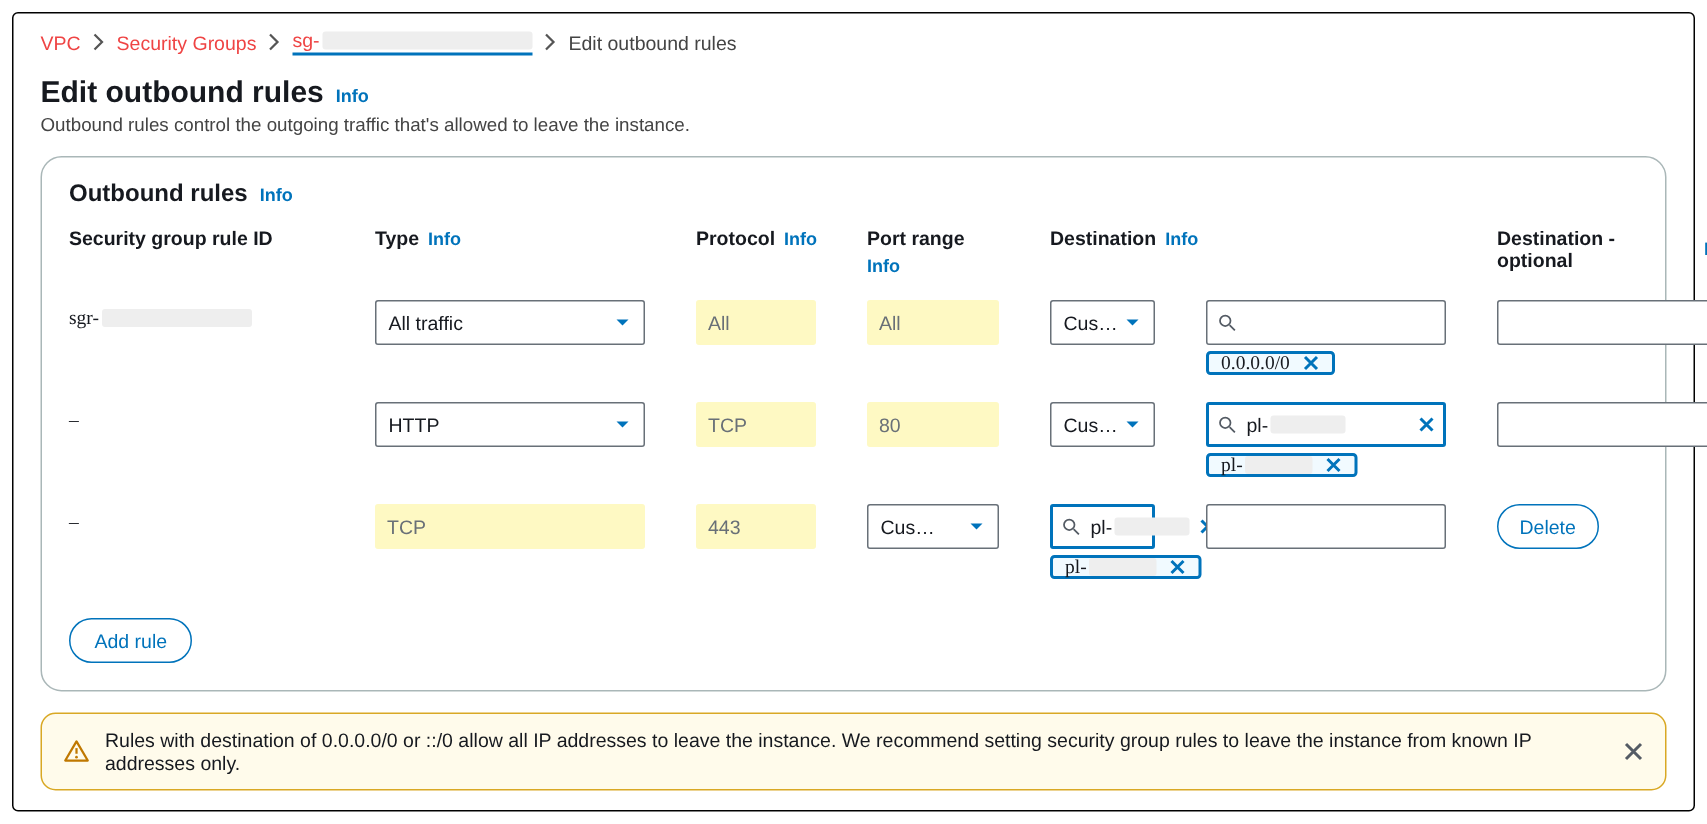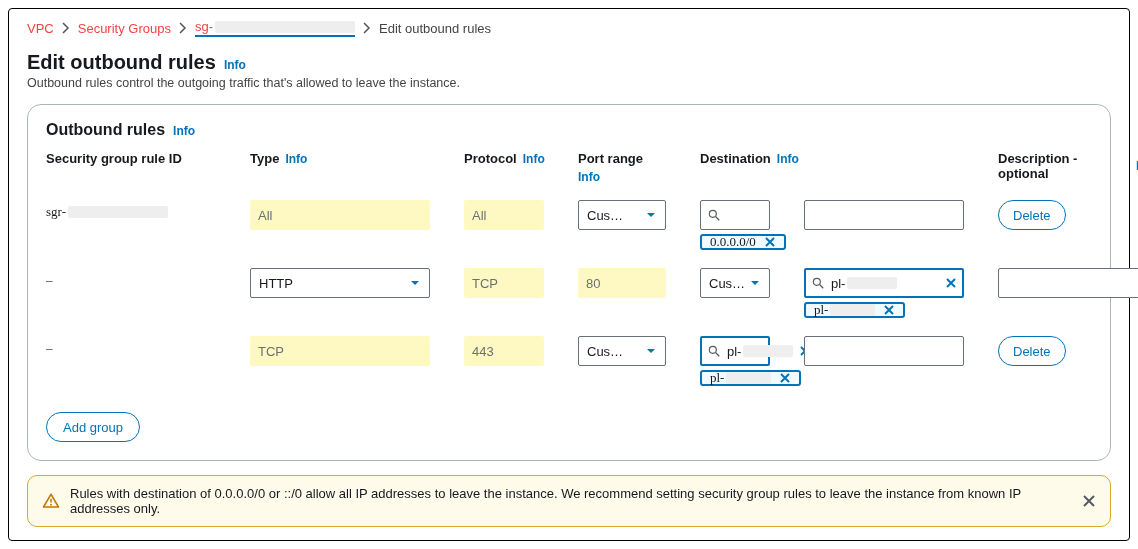--- a/index.html
+++ b/index.html
@@ -233,31 +233,39 @@
       <div class="hdr-cell" style="display:block">
         <span>Port range</span>
         <div class="sub-info">Info</div>
       </div>
       <div class="hdr-cell">
         <span>Destination</span>
         <span class="info-link">Info</span>
       </div>
       <div></div>
       <div class="hdr-cell">
-        <span>Description - optional</span>
+        <span>Destination - optional</span>
         <span class="info-link">Info</span>
       </div>
       <div></div>
     </div>
 
     <div id="rules-body">
         <div class="data-row first">
           <div class="rule-id">
             <span>sgr-</span>
             <span class="redact" style="width:100px;margin-left:2px"></span>
+          </div>
+          <div class="select">
+            <span>All traffic</span>
+            <span class="caret">
+              <svg width="12" height="12" viewBox="0 0 12 12">
+                <path d="M2 4 L6 8 L10 4 Z" fill="currentColor"></path>
+              </svg>
+            </span>
           </div>
           <div class="disabled">All</div>
           <div class="disabled">All</div>
           <div class="select">
             <span>Cus…</span>
             <span class="caret">
               <svg width="12" height="12" viewBox="0 0 12 12">
                 <path d="M2 4 L6 8 L10 4 Z" fill="currentColor"></path>
               </svg>
             </span>
@@ -368,21 +376,21 @@
                 <svg width="12" height="12" viewBox="0 0 12 12">
                   <path d="M2 2 L10 10 M10 2 L2 10" stroke="currentColor" stroke-width="2"></path>
                 </svg>
               </span>
             </div></div>
           <div><input class="input-plain" style=""></div>
           <div><button class="pill-btn" style="height: 30px; padding: 0px 14px;">Delete</button></div>
         </div>
       </div>
 
-    <button class="pill-btn add-rule">Add group</button>
+    <button class="pill-btn add-rule">Add rule</button>
   </div>
 
   <div class="alert">
     <span class="warn-icon">
       <svg width="18" height="18" viewBox="0 0 24 24">
           <path d="M12 3 L22 20 H2 Z" fill="none" stroke="currentColor" stroke-width="2" stroke-linejoin="round"></path>
           <line x1="12" y1="9" x2="12" y2="14" stroke="currentColor" stroke-width="2"></line>
           <circle cx="12" cy="17" r="1.2" fill="currentColor"></circle>
         </svg>
     </span>

